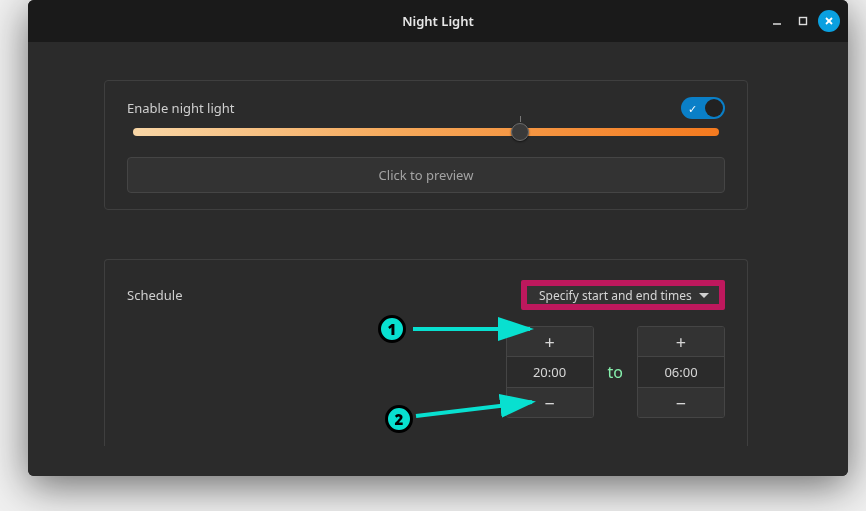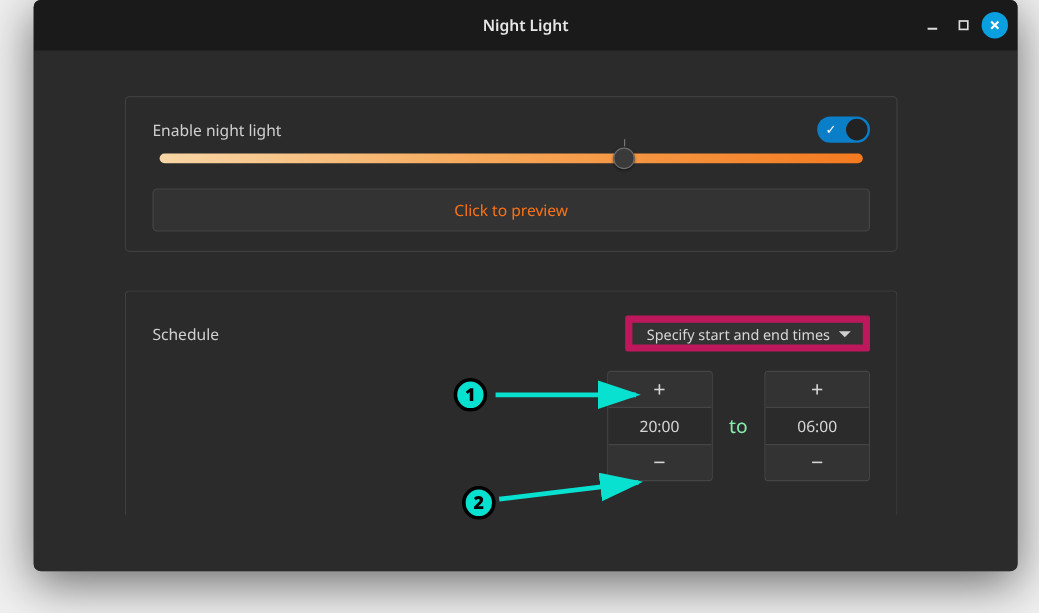--- a/index.html
+++ b/index.html
@@ -35,23 +35,23 @@
     background: linear-gradient(90deg, #f8d6a6 0%, #f6a95b 45%, #f47a1f 100%);
   }
   .slider-tick { position: absolute; top: -3px; width: 1px; height: 6px; background: #777; }
   .slider-handle {
     position: absolute; top: 4px; width: 18px; height: 18px; border-radius: 50%; background: #3a3a3a;
     border: 1px solid #6b6b6b; box-shadow: 0 1px 2px rgba(0,0,0,0.6);
     transform: translateX(-50%);
   }
   .preview-btn {
     margin-top: 14px; width: 100%; height: 36px; background: #333333; border: 1px solid #454545;
-    border-radius: 4px; color: #f97316; font-size: 13px; display: flex; align-items: center; justify-content: center;
+    border-radius: 4px; color: #a3a3a3; font-size: 13px; display: flex; align-items: center; justify-content: center;
   }
-  .schedule-panel { border: 1px solid #3f3f3f; border-top-left-radius: 4px; border-top-right-radius: 4px; border-bottom: none; padding: 20px 22px 28px 22px; }
+  .schedule-panel { border: 1px solid #3f3f3f; border-top-left-radius: 4px; border-top-right-radius: 4px; border-bottom: none; padding: 20px 22px 28px 22px; margin-top: 17px; }
   .schedule-row { display: flex; align-items: center; justify-content: space-between; }
   .dropdown {
     width: 204px; height: 30px; border: 6px solid #be185d; background: #333333; color: #d6d6d6;
     font-size: 12px; display: flex; align-items: center; justify-content: space-between; padding: 0 10px 0 12px;
     border-radius: 2px;
   }
   .dropdown .caret { width: 0; height: 0; border-left: 5px solid transparent; border-right: 5px solid transparent; border-top: 5px solid #cfcfcf; }
   .time-row { display: flex; align-items: center; justify-content: flex-end; margin-top: 16px; gap: 14px; }
   .stepper { width: 88px; border: 1px solid #454545; border-radius: 3px; overflow: hidden; }
   .stepper .pm-btn { height: 30px; background: #333333; display: flex; align-items: center; justify-content: center; color: #d6d6d6; font-size: 18px; border-bottom: 1px solid #454545; }

